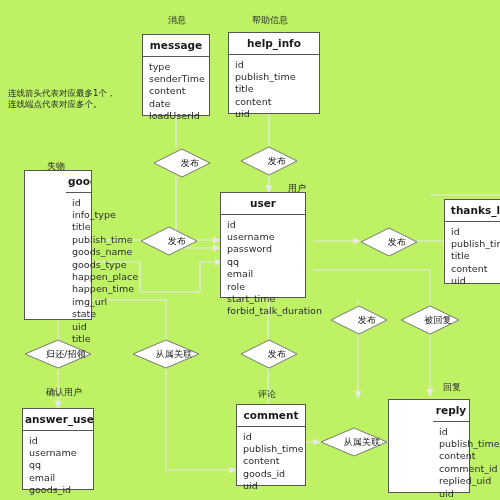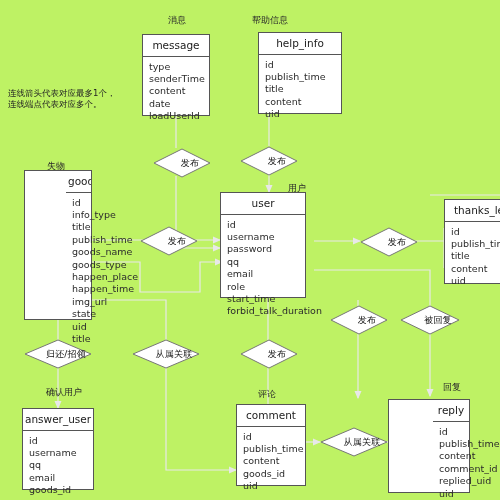--- a/index.html
+++ b/index.html
@@ -25,21 +25,21 @@
   }
   .entity {
     position: absolute;
     background: #ffffff;
     border: 1px solid #555555;
     box-sizing: border-box;
     z-index: 5;
   }
   .entity-title {
     text-align: center;
-    font-weight: normal;
+    font-weight: bold;
     font-size: 10.5px;
     color: #1a1a1a;
     padding: 5px 2px 4px 2px;
     border-bottom: 1px solid #555555;
     line-height: 1.1;
     white-space: nowrap;
     overflow: hidden;
   }
   .entity-attrs {
     padding: 4px 6px 5px 6px;
@@ -155,21 +155,21 @@
     <div class="entity-title">message</div>
     <div class="entity-attrs">
       <div class="attr">type</div>
       <div class="attr">senderTime</div>
       <div class="attr">content</div>
       <div class="attr">date</div>
       <div class="attr">loadUserId</div>
     </div>
   </div>
 
-  <div class="entity" style="left:228px; top:32px; width:84px; height:82px;margin-left:30px;">
+  <div class="entity" style="left:228px; top:32px; width:92px; height:82px;">
     <div class="entity-title">help_info</div>
     <div class="entity-attrs">
       <div class="attr">id</div>
       <div class="attr">publish_time</div>
       <div class="attr">title</div>
       <div class="attr">content</div>
       <div class="attr">uid</div>
     </div>
   </div>
 

